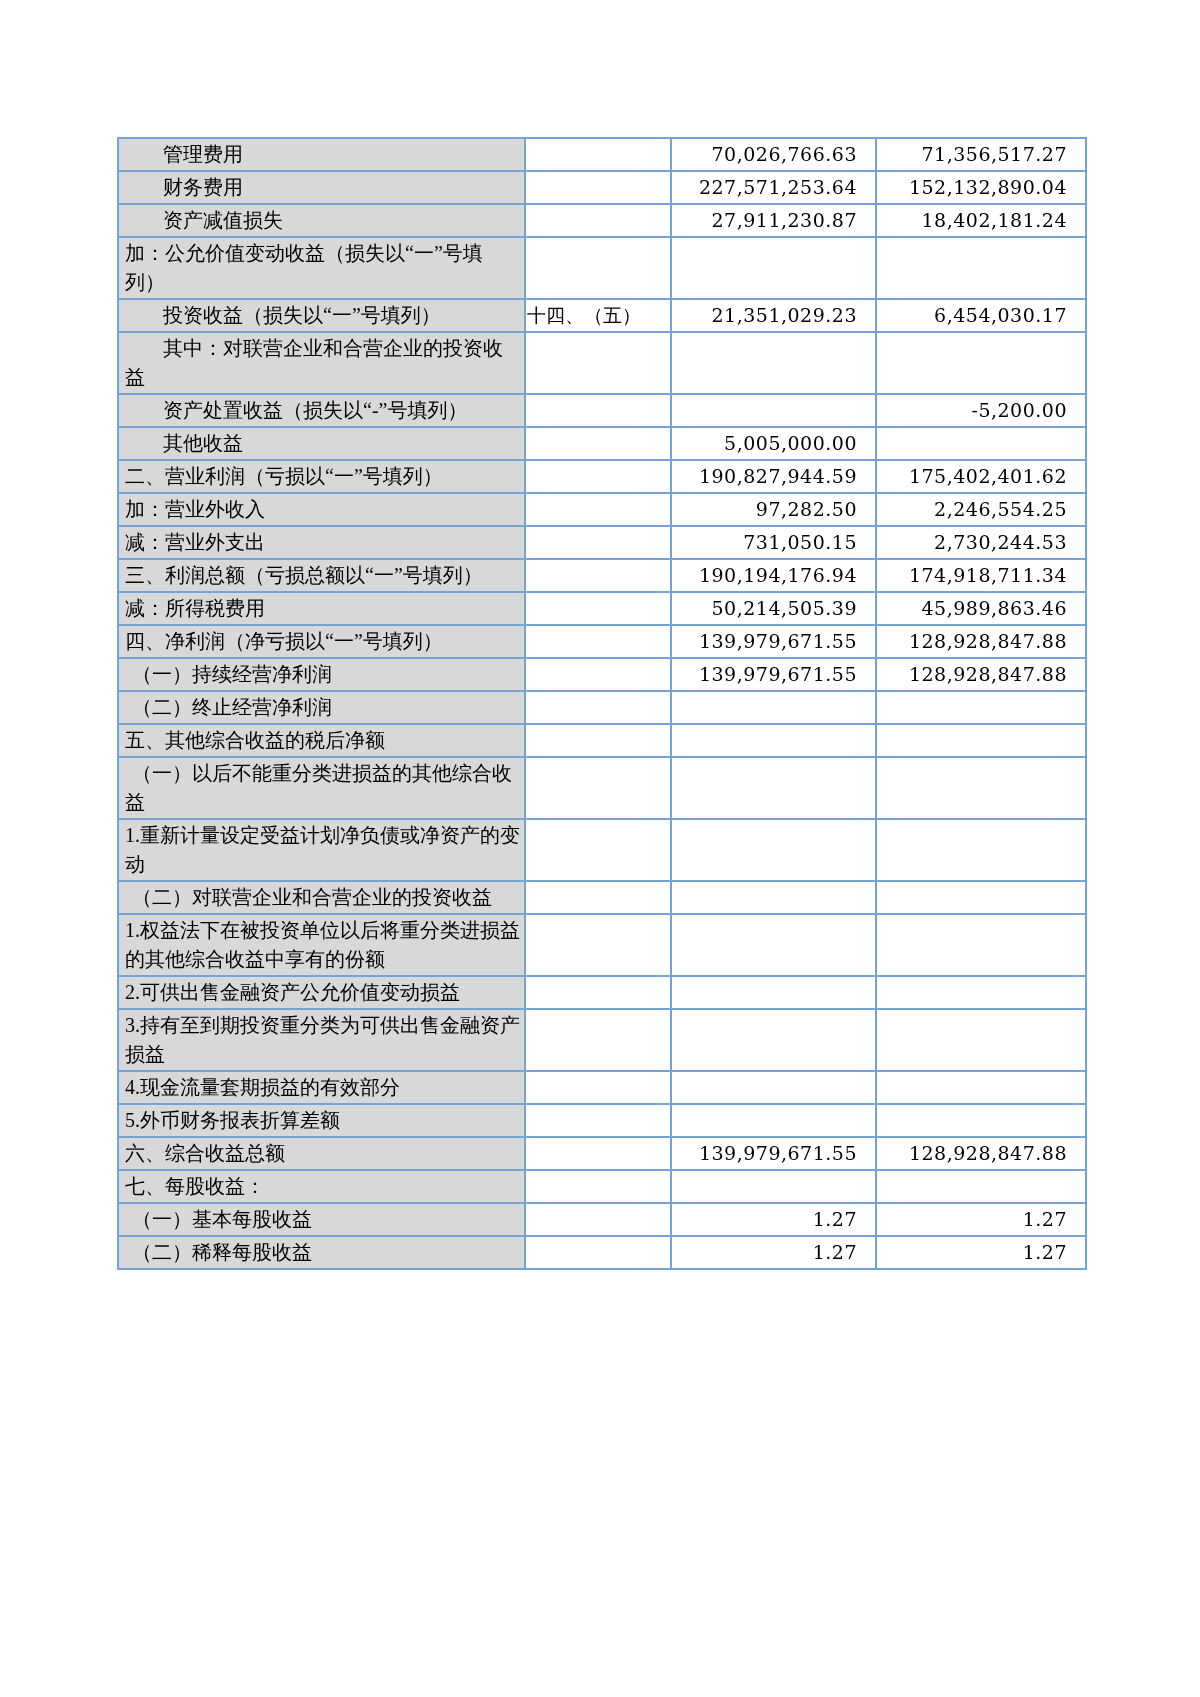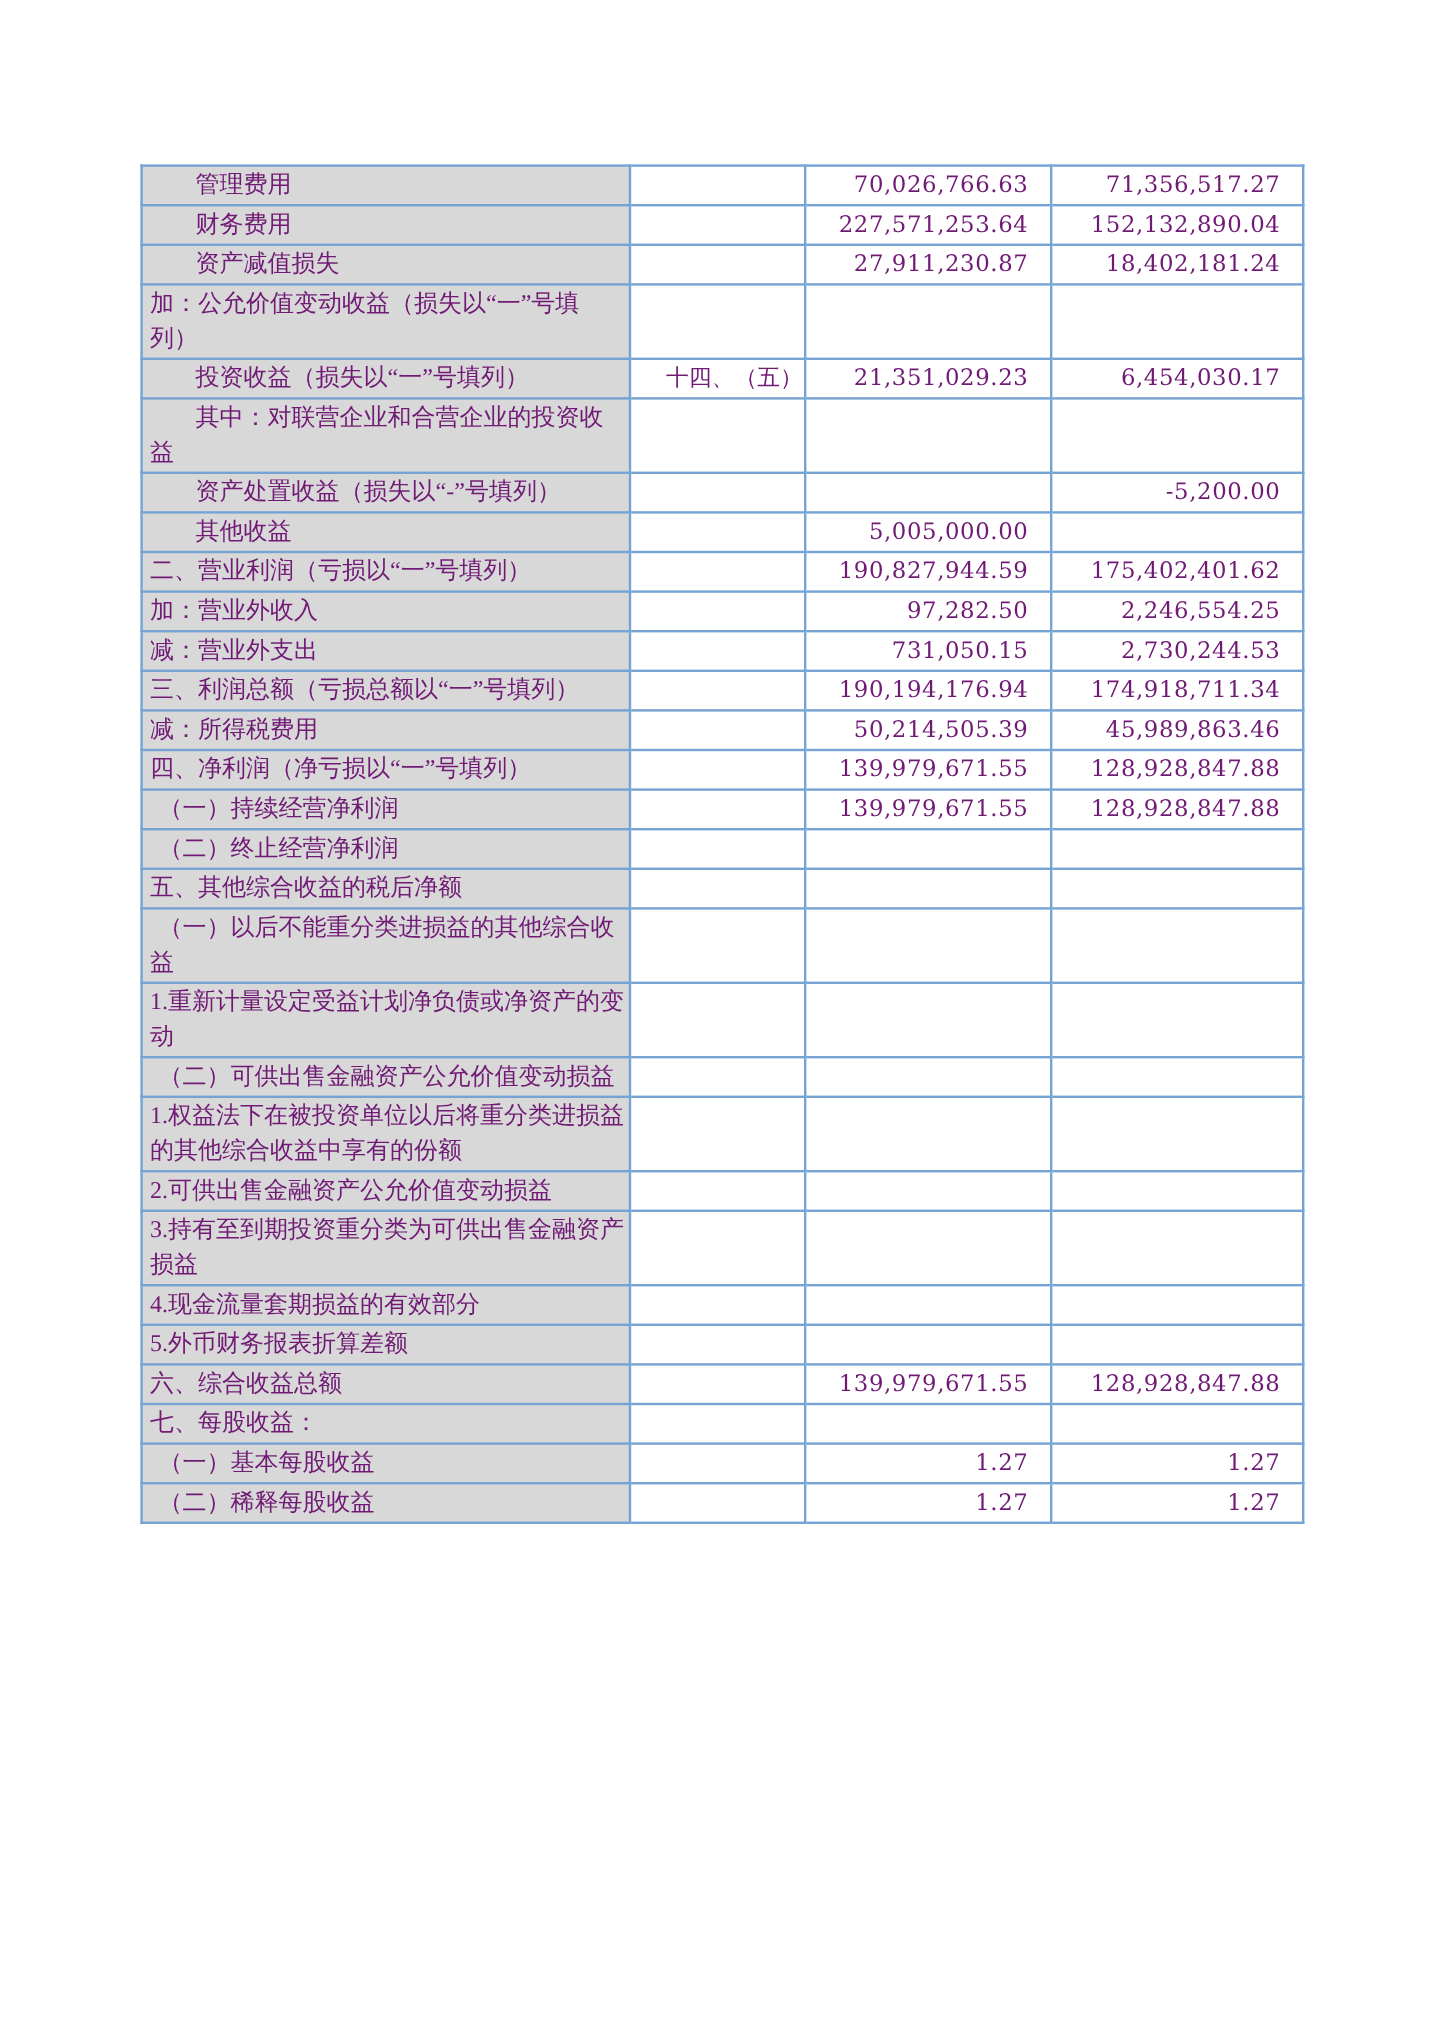--- a/index.html
+++ b/index.html
@@ -6,21 +6,21 @@
     margin: 0;
     padding: 0;
     background: #ffffff;
   }
   .page {
     position: relative;
     width: 1200px;
     height: 1697px;
     background: #ffffff;
     font-family: "Liberation Serif", "DejaVu Serif", serif;
-    color: #701a75;
+    color: #000000;
     overflow: hidden;
   }
   table.fin {
     position: absolute;
     left: 117px;
     top: 137px;
     width: 968px;
     border-collapse: collapse;
     table-layout: fixed;
   }
@@ -35,21 +35,21 @@
     background: #d8d8d8;
     font-size: 20px;
     padding-left: 6px;
     padding-right: 4px;
   }
   td.label.ind1 { text-indent: 7px; }
   td.label.ind2 { text-indent: 38px; }
   tr.bold td.label { font-weight: 400; }
   td.note {
     font-size: 19px;
-    text-align: right;
+    text-align: left;
     background: #ffffff;
   }
   td.num {
     font-family: "DejaVu Serif", "Liberation Serif", serif;
     font-size: 19px;
     text-align: right;
     padding-right: 18px;
     letter-spacing: 0.5px;
     background: #ffffff;
     white-space: nowrap;
@@ -175,21 +175,21 @@
           <td class="num"></td>
           <td class="num"></td>
         </tr>
         <tr>
           <td class="label ind0">1.重新计量设定受益计划净负债或净资产的变动</td>
           <td class="note"></td>
           <td class="num"></td>
           <td class="num"></td>
         </tr>
         <tr>
-          <td class="label ind1">（二）可供出售金融资产公允价值变动损益</td>
+          <td class="label ind1">（二）对联营企业和合营企业的投资收益</td>
           <td class="note"></td>
           <td class="num"></td>
           <td class="num"></td>
         </tr>
         <tr>
           <td class="label ind0">1.权益法下在被投资单位以后将重分类进损益的其他综合收益中享有的份额</td>
           <td class="note"></td>
           <td class="num"></td>
           <td class="num"></td>
         </tr>

